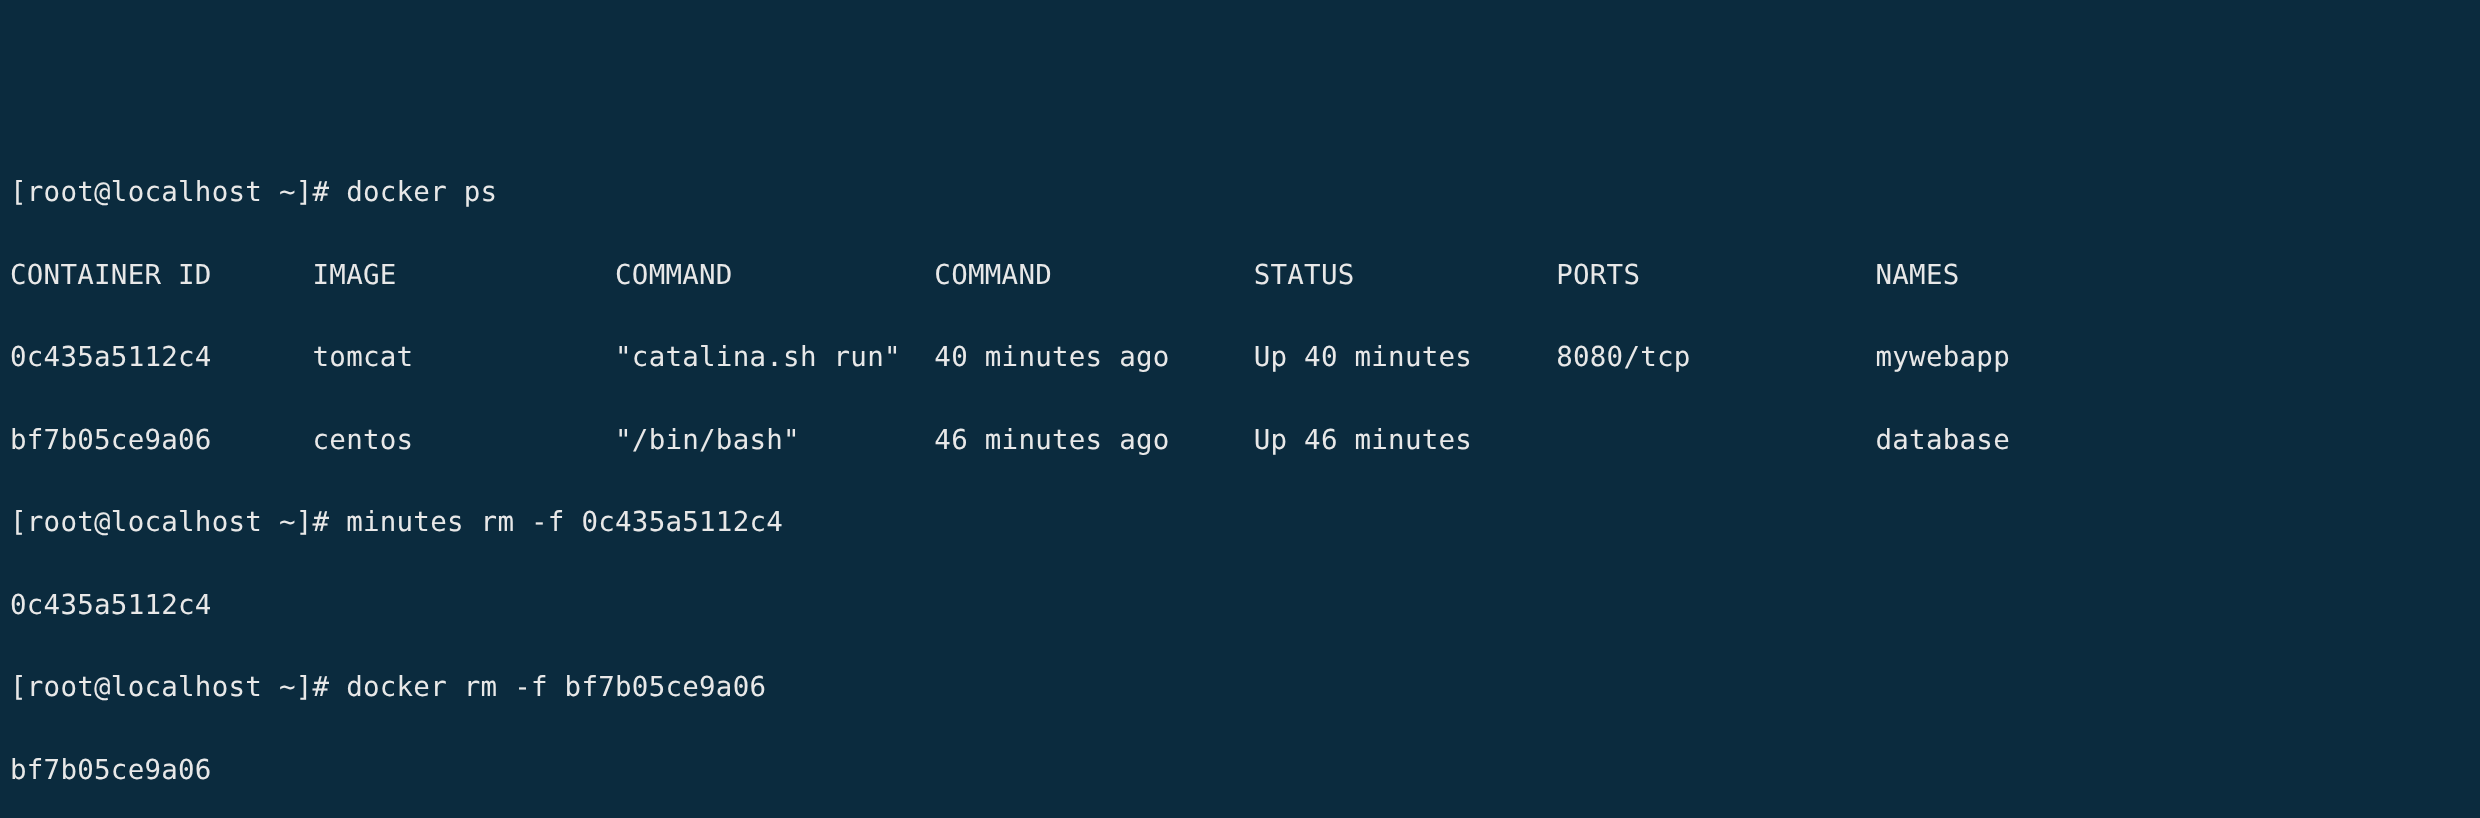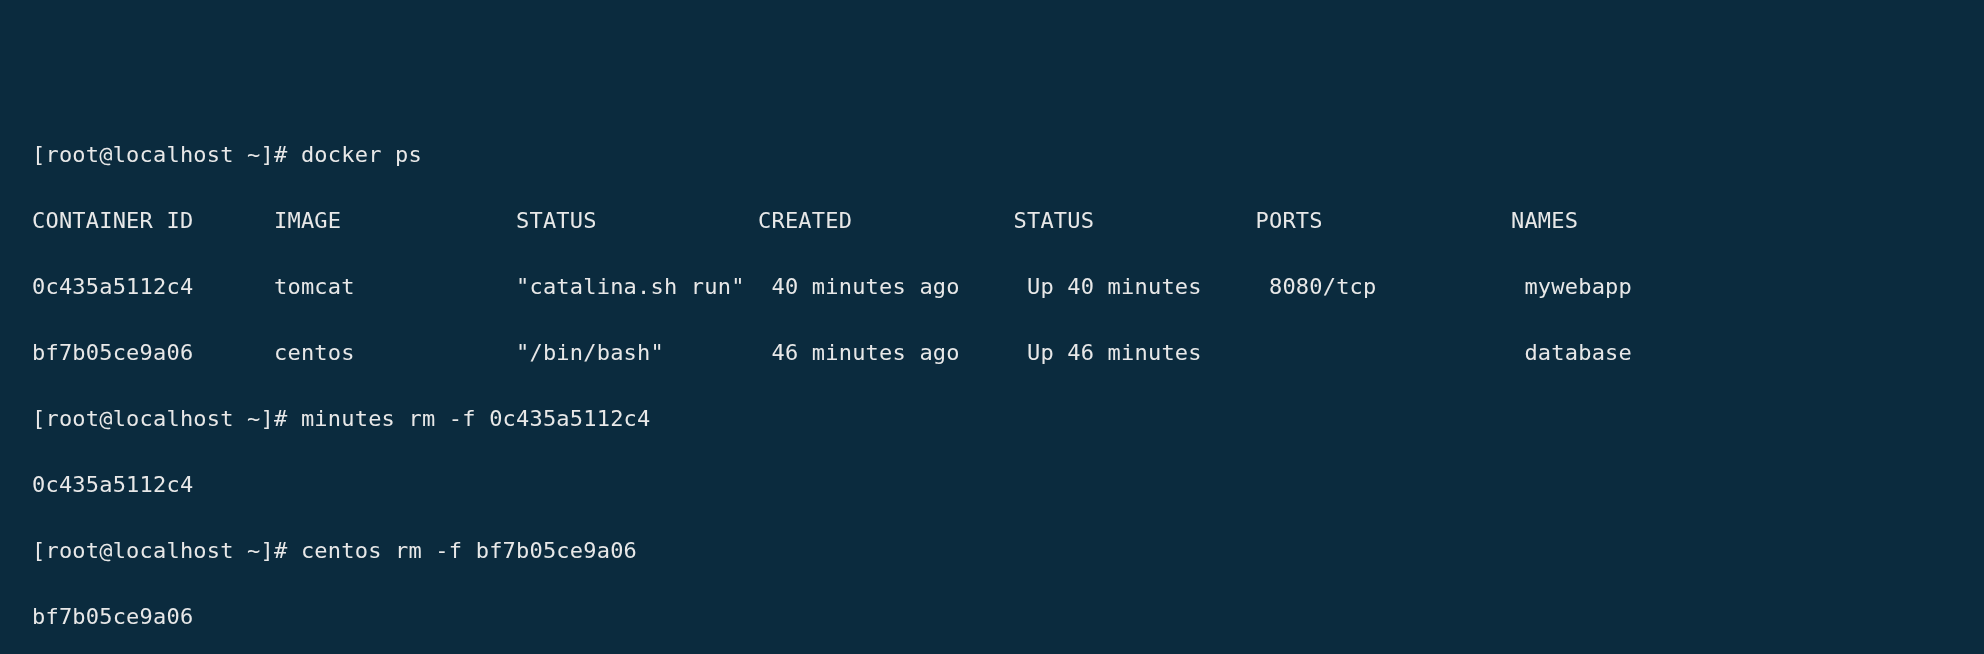--- a/index.html
+++ b/index.html
@@ -7,34 +7,34 @@
       background: #0b2b3e;
       color: #e8e8e8;
       font-family: 'Menlo', 'Monaco', 'Consolas', 'DejaVu Sans Mono', monospace;
       font-size: 22px;
       line-height: 1.5;
       padding: 6px 8px;
       width: 1984px;
       white-space: pre;
       letter-spacing: 0.2px;
     }
-    .line { display: block; margin-left: 24px; }
+    .line { display: block; }
   </style>
 </head>
 <body>
 
 
 
 <span class="line"><span>[root@localhost ~]# </span><span>docker ps</span></span>
-<span class="line" id="h1">CONTAINER ID      IMAGE             STATUS            CREATED            STATUS            PORTS              NAMES</span>
+<span class="line" id="h1">CONTAINER ID      IMAGE             COMMAND            COMMAND            STATUS            PORTS              NAMES</span>
 <span class="line" id="p1r0">0c435a5112c4      tomcat            "catalina.sh run"  40 minutes ago     Up 40 minutes     8080/tcp           mywebapp</span>
 <span class="line" id="p1r1">bf7b05ce9a06      centos            "/bin/bash"        46 minutes ago     Up 46 minutes                        database</span>
 <span class="line"><span>[root@localhost ~]# </span><span>minutes rm -f 0c435a5112c4</span></span>
 <span class="line"><span>0c435a5112c4</span></span>
-<span class="line"><span>[root@localhost ~]# </span><span>centos rm -f bf7b05ce9a06</span></span>
+<span class="line"><span>[root@localhost ~]# </span><span>docker rm -f bf7b05ce9a06</span></span>
 <span class="line"><span>bf7b05ce9a06</span></span>
 
 
 
 
 
 
 
 
 

